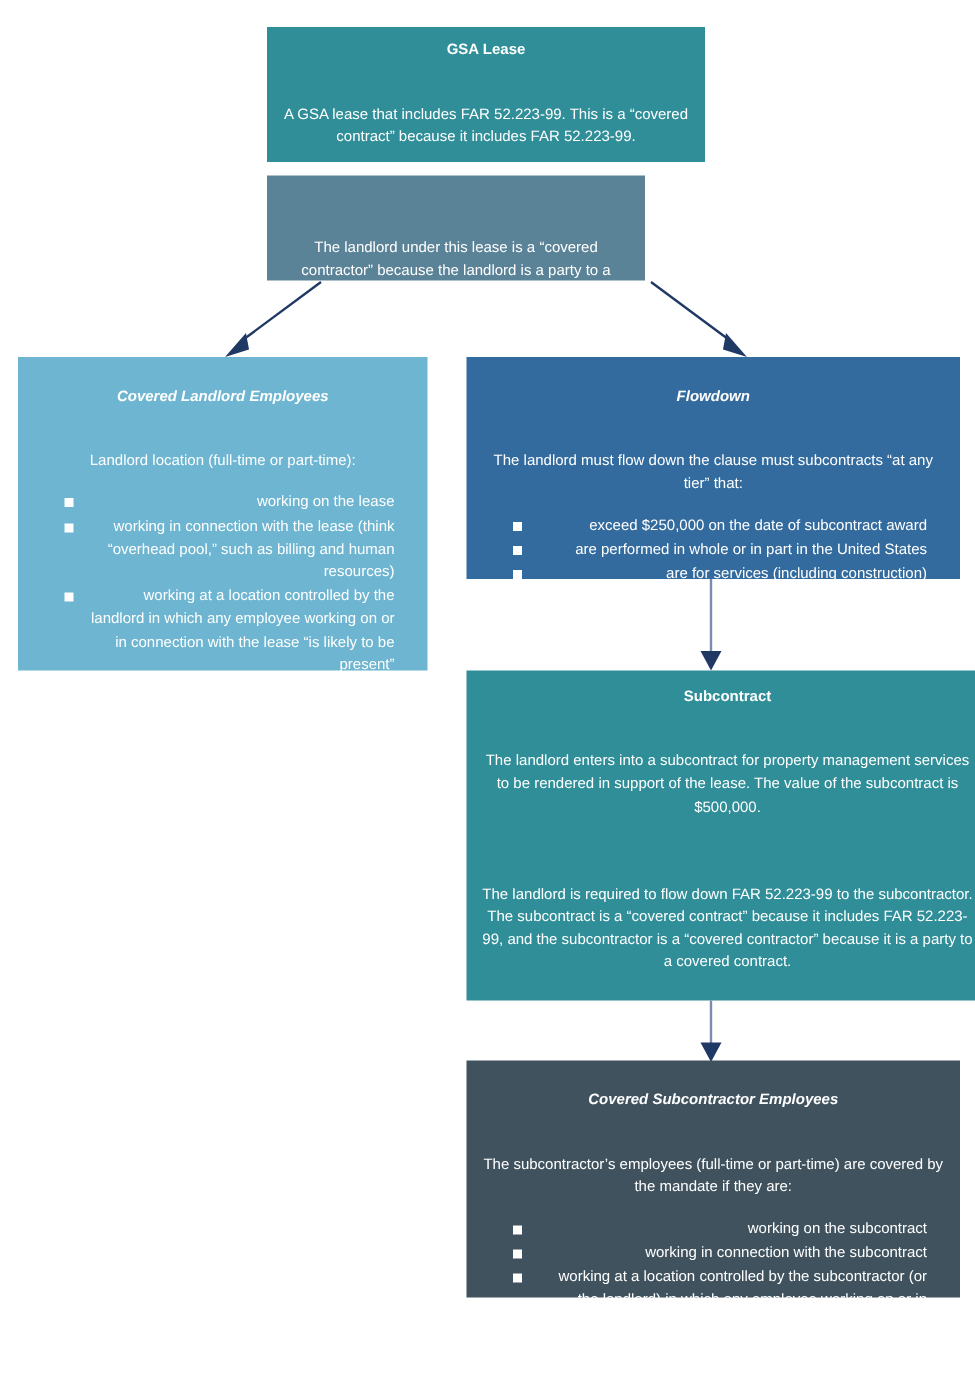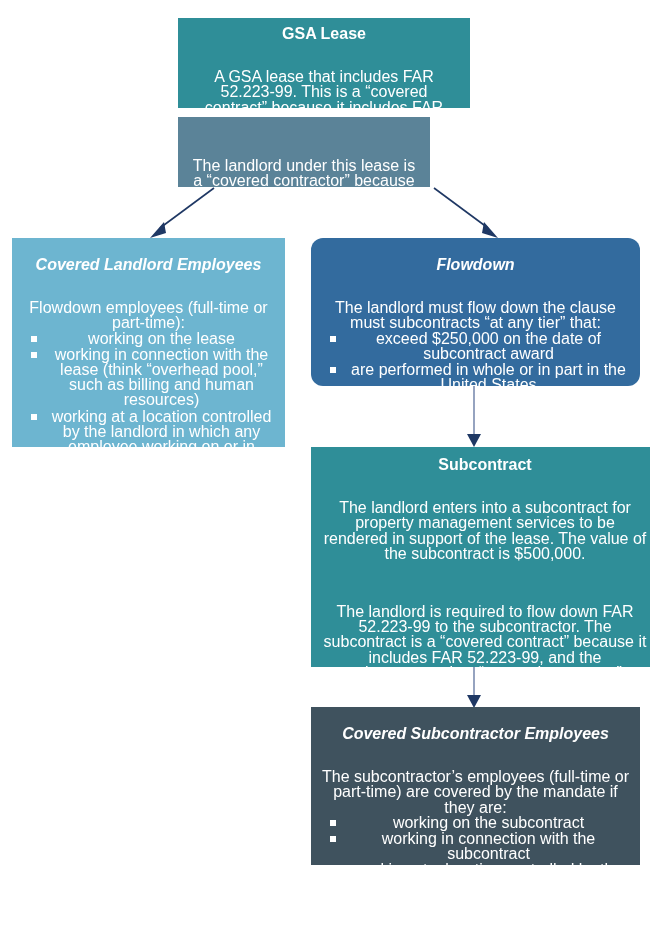--- a/index.html
+++ b/index.html
@@ -15,21 +15,21 @@
   }
   #flowchart {
     position: relative;
     width: 650px;
     height: 932px;
   }
   .node {
     position: absolute;
     box-sizing: border-box;
     color: #ffffff;
-    font-size: 16px;
+    font-size: 10px;
     line-height: 15.2px;
     text-align: center;
     padding: 8px 10px 9px 10px;
   }
   .node .title {
     font-weight: bold;
     display: block;
   }
   .node .title.italic {
     font-style: italic;
@@ -38,23 +38,23 @@
   .node .para {
     display: block;
     margin-top: 28px;
   }
   .node .spacer {
     display: block;
     height: 15px;
   }
   ul.bullets {
     list-style: none;
-    margin: 0;
+    margin: 12px;
     padding: 0;
-    text-align: center;
+    text-align: right;
   }
   ul.bullets li {
     position: relative;
     padding-left: 26px;
     margin: 0 0 0 0;
     padding-bottom: 1px;
   }
   ul.bullets li::before {
     content: "";
     position: absolute;
@@ -75,21 +75,20 @@
     background: #5b8398;
     padding-top: 13px;
   }
   #node-covered-landlord-employees {
     left: 12px; top: 238px; width: 273px; height: 209px;
     background: #6db5d0;
   }
   #node-flowdown {
     left: 311px; top: 238px; width: 329px; height: 148px;
     background: #336b9e;
-    border-radius: 12px;
   }
   #node-subcontract {
     left: 311px; top: 447px; width: 348px; height: 220px;
     background: #2f8e98;
     padding-top: 10px;
   }
   #node-covered-subcontractor-employees {
     left: 311px; top: 707px; width: 329px; height: 158px;
     background: #3f525e;
   }
@@ -123,21 +122,21 @@
     <polygon points="10,52 24,36 26,47" fill="#1f3864"></polygon>
   </svg>
 
   <svg class="connector" id="arrow-to-flowdown" viewBox="0 0 80 54">
     <line x1="6" y1="2" x2="60" y2="42" stroke="#1f3864" stroke-width="1.6"></line>
     <polygon points="70,52 56,36 54,47" fill="#1f3864"></polygon>
   </svg>
 
   <div class="node" id="node-covered-landlord-employees">
     <span class="title italic">Covered Landlord Employees</span>
-    <span class="para">Flowdown employees (full-time or part-time):</span>
+    <span class="para">Landlord location (full-time or part-time):</span>
     <ul class="bullets">
       <li>working on the lease</li>
       <li>working in connection with the lease (think “overhead pool,” such as billing and human resources)</li>
       <li>working at a location controlled by the landlord in which any employee working on or in connection with the lease “is likely to be present”</li>
     </ul>
   </div>
 
   <div class="node" id="node-flowdown">
     <span class="title italic">Flowdown</span>
     <span class="para">The landlord must flow down the clause must subcontracts “at any tier” that:</span>

